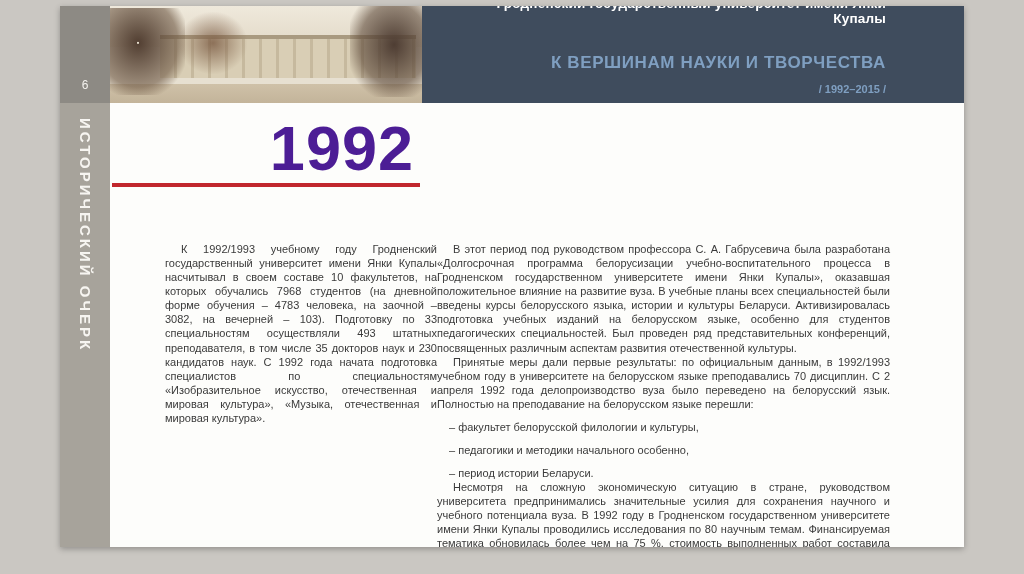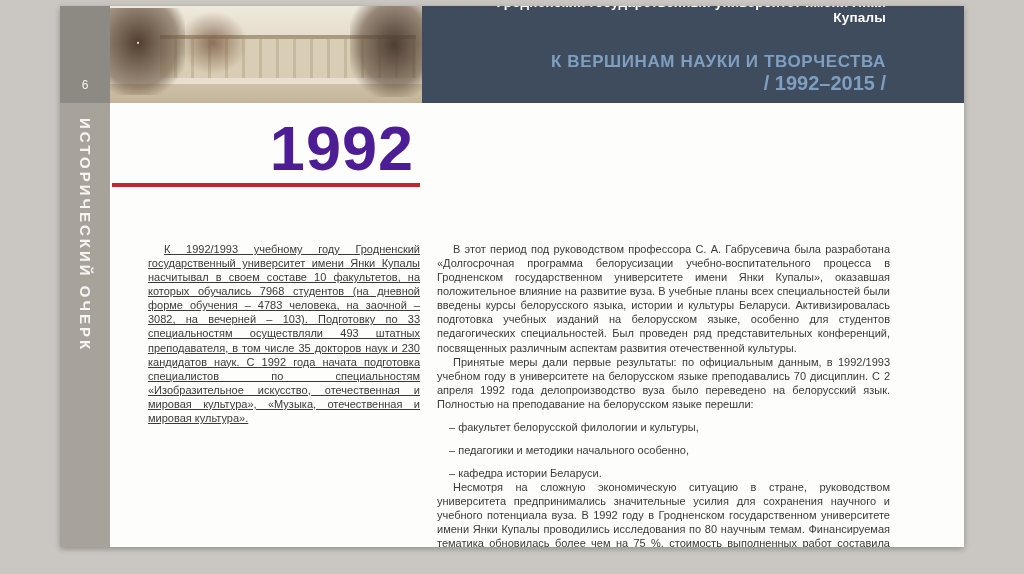--- a/index.html
+++ b/index.html
@@ -98,23 +98,23 @@
   }
   .header-slogan {
     margin-top: 27px;
     color: #7f9fc1;
     font-size: 17px;
     font-weight: 700;
     letter-spacing: .6px;
     text-align: right;
   }
   .header-years {
-    margin-top: 0;
+    margin-top: 10px;
     color: #7f9fc1;
-    font-size: 20px;
+    font-size: 11px;
     font-weight: 700;
     text-align: right;
   }
   
   .year-block {
     position: absolute;
     left: 52px; top: 114px;
     width: 308px;
   }
   .year {
@@ -133,21 +133,21 @@
   }
   
   .col {
     position: absolute;
     top: 236px;
     font-size: 11px;
     line-height: 1.28;
     color: #3a3a3a;
     text-align: justify;
   }
-  .col-left  { left: 88px;  width: 272px; text-decoration: underline; }
+  .col-left  { left: 105px;  width: 272px; }
   .col-right { left: 377px; width: 453px; }
   .col p { text-indent: 16px; }
   .col .list-item { text-indent: 12px; text-align: left; margin-top: 9px; }
   .col b { font-weight: 400; margin-top: 28px; }
 </style>
 </head>
 <body>
 
 <div class="canvas">
   <div class="page">
@@ -181,18 +181,18 @@
 
     <div class="col col-left">
       <p>К 1992/1993 учебному году Гродненский государственный университет имени Янки Купалы насчитывал в своем составе 10 факультетов, на которых обучались 7968 студентов (на дневной форме обучения – 4783 человека, на заочной – 3082, на вечерней – 103). Подготовку по 33 специальностям осуществляли 493 штатных преподавателя, в том числе 35 докторов наук и 230 кандидатов наук. С 1992 года начата подготовка специалистов по специальностям «Изобразительное искусство, отечественная и мировая культура», «Музыка, отечественная и мировая культура».</p>
     </div>
 
     <div class="col col-right">
       <p><span>В этот период под руководством профессора </span><b>С. А. Габрусевича</b><span> была разработана «Долгосрочная программа белорусизации учебно-воспитательного процесса в Гродненском государственном университете имени Янки Купалы», оказавшая положительное влияние на развитие вуза. В учебные планы всех специальностей были введены курсы белорусского языка, истории и культуры Беларуси. Активизировалась подготовка учебных изданий на белорусском языке, особенно для студентов педагогических специальностей. Был проведен ряд представительных конференций, посвященных различным аспектам развития отечественной культуры.</span></p>
       <p>Принятые меры дали первые результаты: по официальным данным, в 1992/1993 учебном году в университете на белорусском языке преподавались 70 дисциплин. С 2 апреля 1992 года делопроизводство вуза было переведено на белорусский язык. Полностью на преподавание на белорусском языке перешли:</p>
       <div class="list-item">– факультет белорусской филологии и культуры,</div>
       <div class="list-item">– педагогики и методики начального особенно,</div>
-      <div class="list-item">– кафедра истории Беларуси.</div>
+      <div class="list-item">– период истории Беларуси.</div>
       <p>Несмотря на сложную экономическую ситуацию в стране, руководством университета предпринимались значительные усилия для сохранения научного и учебного потенциала вуза. В 1992 году в Гродненском государственном университете имени Янки Купалы проводились исследования по 80 научным темам. Финансируемая тематика обновилась более чем на 75 %, стоимость выполненных работ составила более 6 млн рублей.</p>
     </div>
 
   </div>
 </div>
 
 </body></html>

